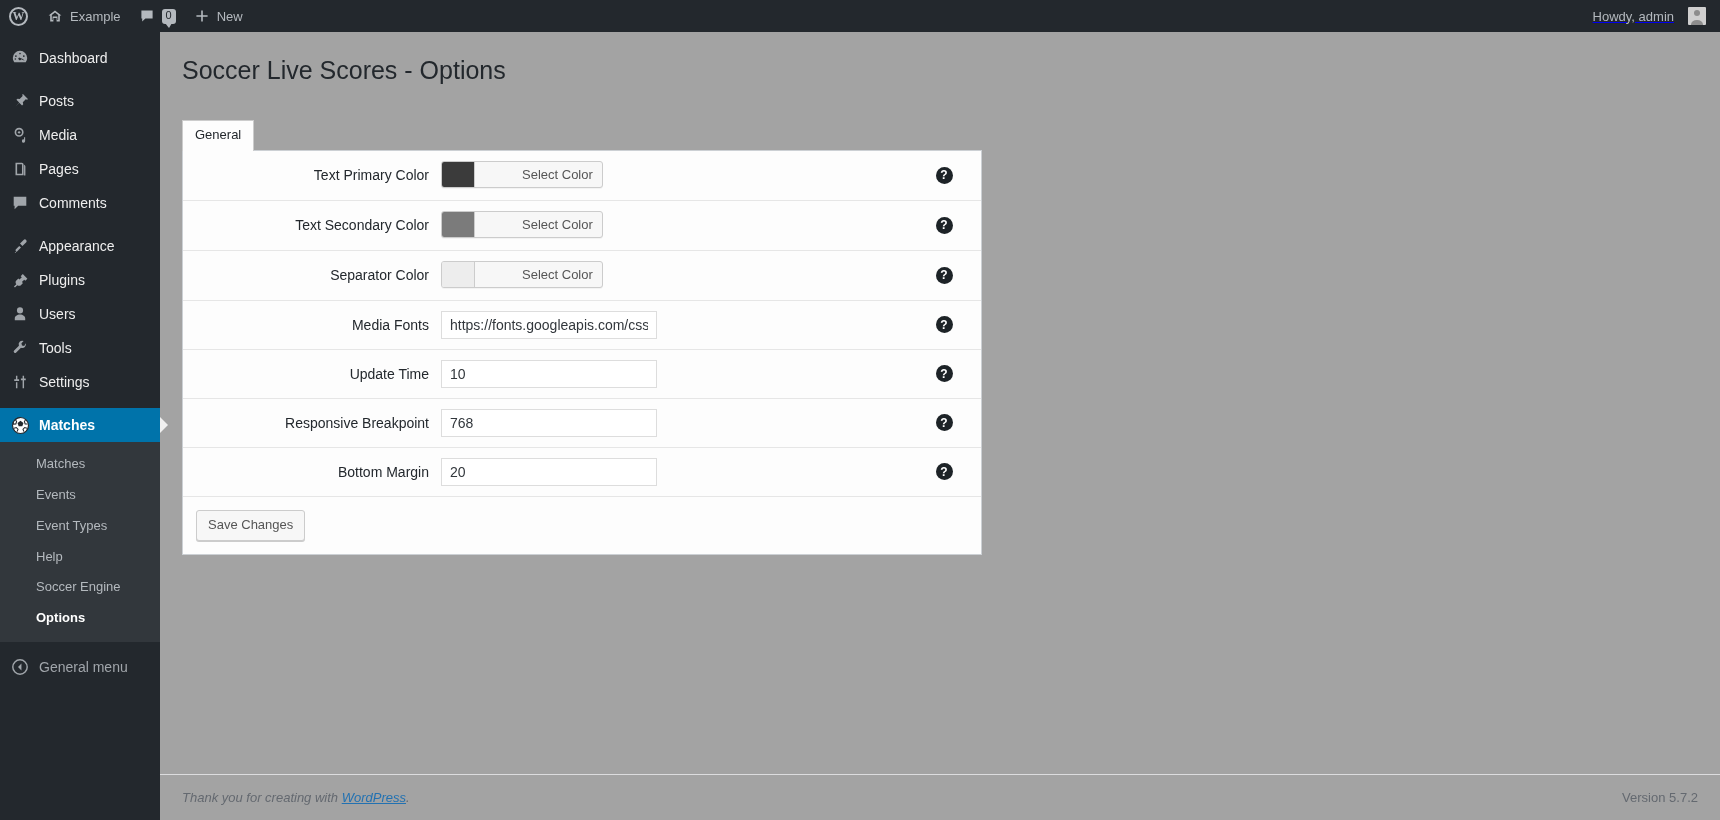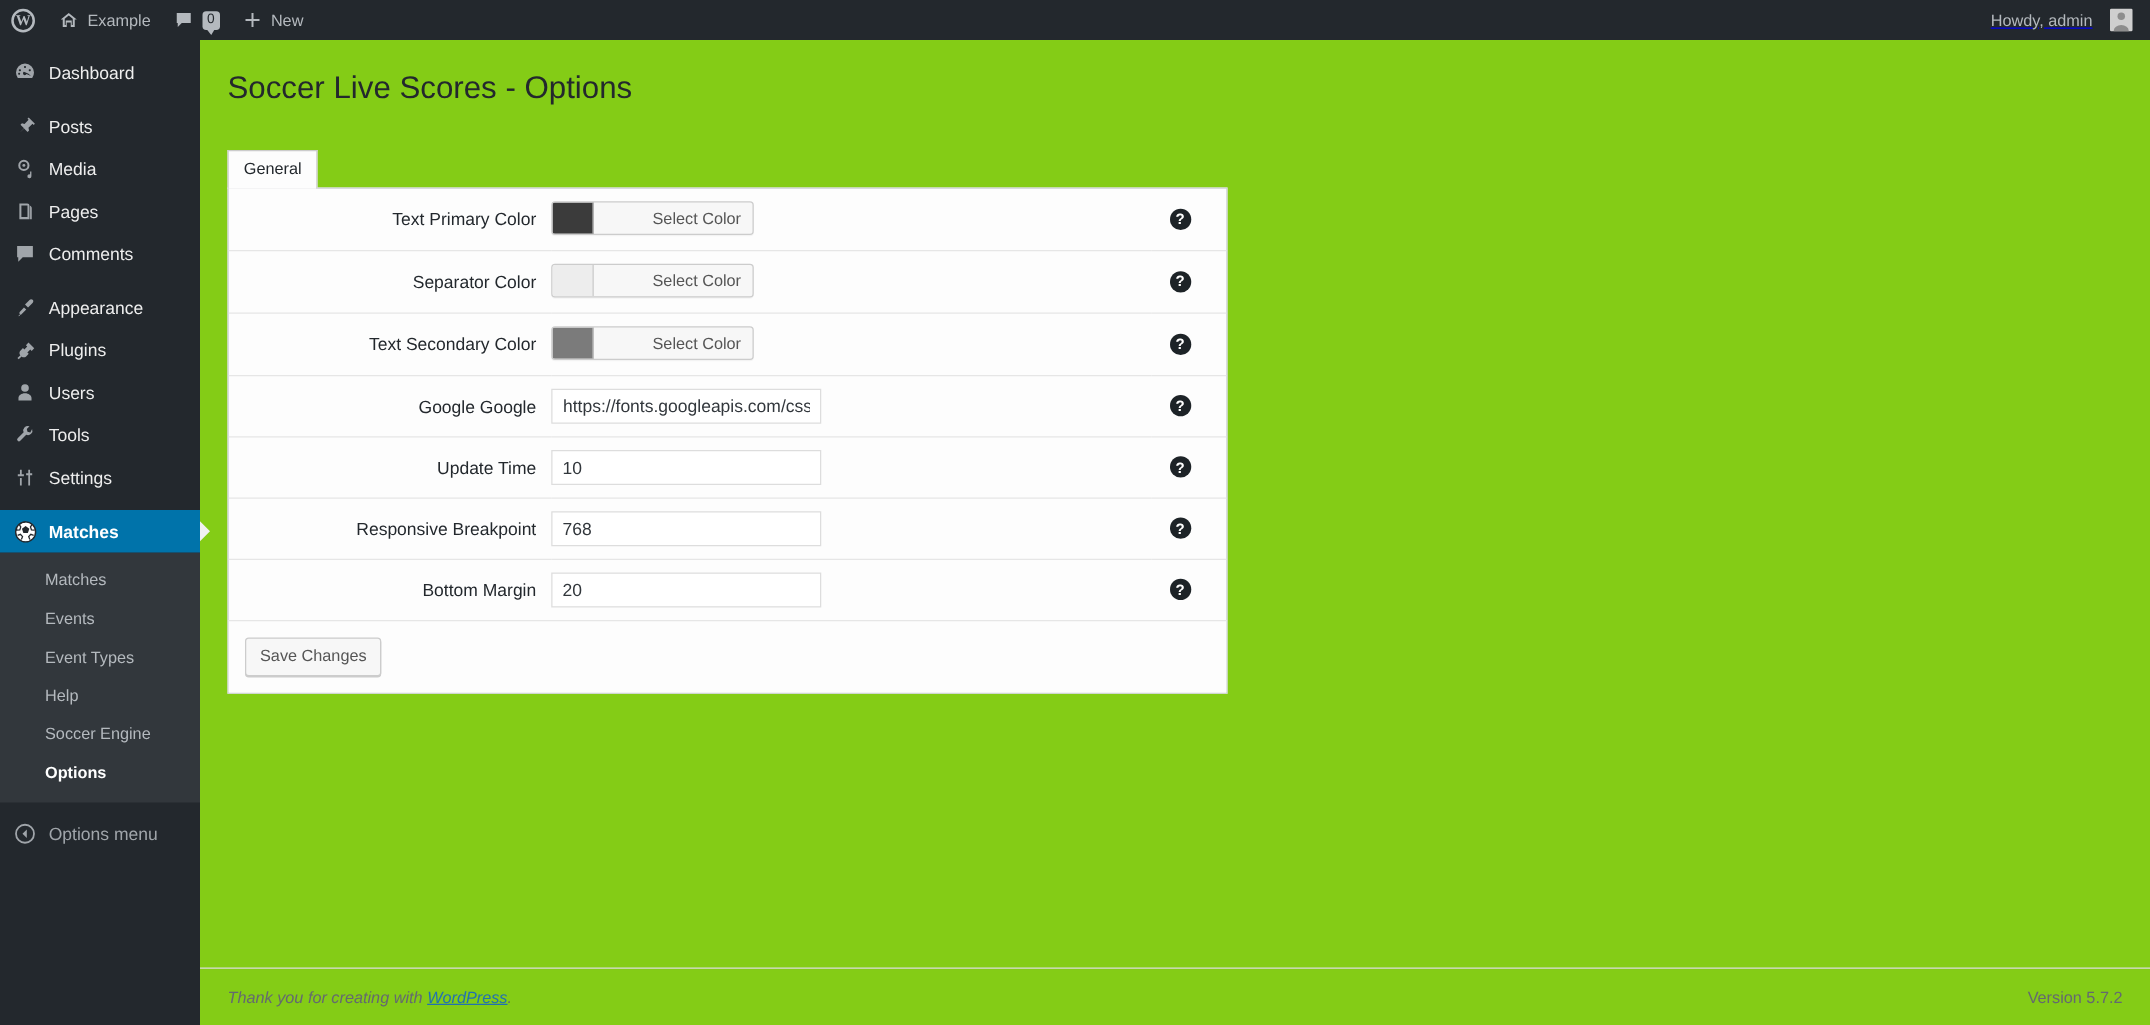--- a/index.html
+++ b/index.html
@@ -111,21 +111,21 @@
   }
   .collapse-icon {
     width: 20px; height: 20px; margin-right: 9px; flex: none;
     display: inline-flex; align-items: center; justify-content: center;
   }
 
   
   #content {
     position: absolute; top: 32px; left: 160px;
     width: 1560px; height: 788px;
-    background: #84cc16;
+    background: #a3a3a3;
   }
   #page-title {
     margin: 0; padding: 22px 0 0 22px;
     font-size: 25px; font-weight: 400; color: #23282d;
     line-height: 1.3;
   }
 
   .tabs-wrap { margin: 32px 0 0 22px; }
   .nav-tabs {
     display: flex; align-items: flex-end;
@@ -422,21 +422,21 @@
     <a class="submenu-item current">Options</a>
   </div>
 
   <div class="collapse-row">
     <span class="collapse-icon">
       <svg width="18" height="18" viewBox="0 0 20 20" fill="currentColor">
           <circle cx="10" cy="10" r="8" fill="none" stroke="currentColor" stroke-width="1.6"></circle>
           <path d="M11.6 6.2L7.8 10l3.8 3.8V6.2z"></path>
         </svg>
     </span>
-    <span>Options menu</span>
+    <span>General menu</span>
   </div>
 
 </div>
 
 <div id="content">
 
   <h1 id="page-title">Soccer Live Scores - Options</h1>
 
   <div class="tabs-wrap">
 
@@ -455,48 +455,48 @@
                 <span class="swatch" style="background:#3b3b3b"></span>
                 <span class="cr-label">Select Color</span>
               </span>
             </td>
             <td class="f-help">
               <span class="help-icon">?</span>
             </td>
           </tr>
 
           <tr>
+            <th>Text Secondary Color</th>
+            <td class="f-val">
+              <span class="wp-color-result">
+                <span class="swatch" style="background:#7b7b7b"></span>
+                <span class="cr-label">Select Color</span>
+              </span>
+            </td>
+            <td class="f-help">
+              <span class="help-icon">?</span>
+            </td>
+          </tr>
+
+          <tr>
             <th>Separator Color</th>
             <td class="f-val">
               <span class="wp-color-result">
                 <span class="swatch" style="background:#ededed"></span>
                 <span class="cr-label">Select Color</span>
               </span>
             </td>
             <td class="f-help">
               <span class="help-icon">?</span>
             </td>
           </tr>
 
-          <tr>
-            <th>Text Secondary Color</th>
-            <td class="f-val">
-              <span class="wp-color-result">
-                <span class="swatch" style="background:#7b7b7b"></span>
-                <span class="cr-label">Select Color</span>
-              </span>
-            </td>
-            <td class="f-help">
-              <span class="help-icon">?</span>
-            </td>
-          </tr>
-
-
-          <tr>
-            <th>Google Google</th>
+
+          <tr>
+            <th>Media Fonts</th>
             <td class="f-val">
               <input class="txt" type="text" value="https://fonts.googleapis.com/css2?fam" style="">
             </td>
             <td class="f-help">
               <span class="help-icon">?</span>
             </td>
           </tr>
 
           <tr>
             <th>Update Time</th>

